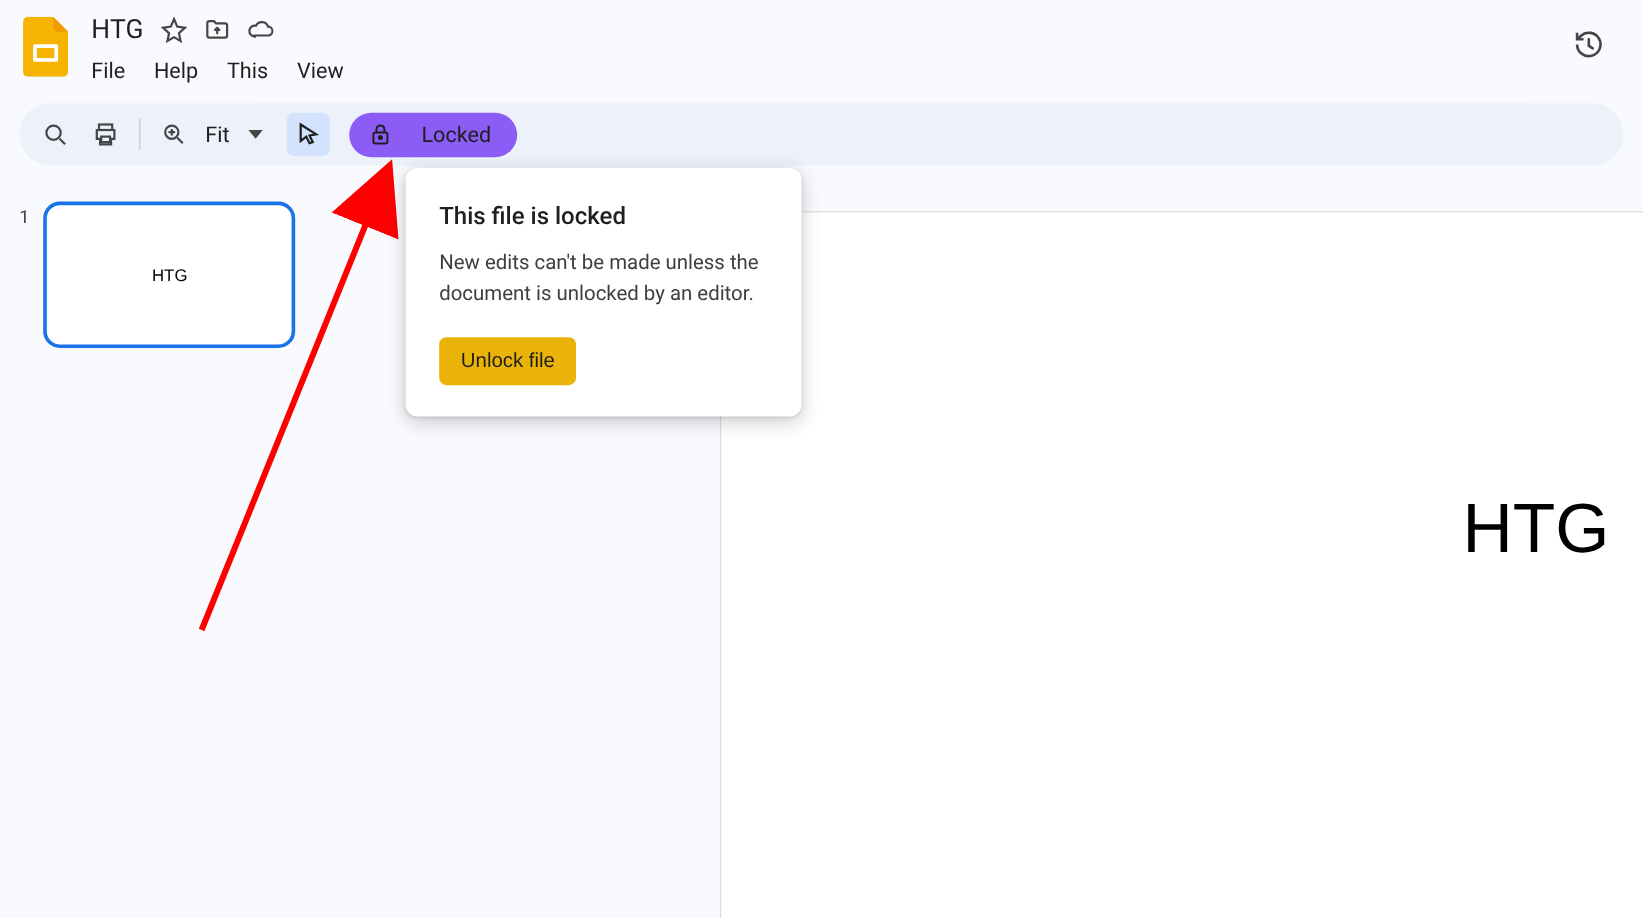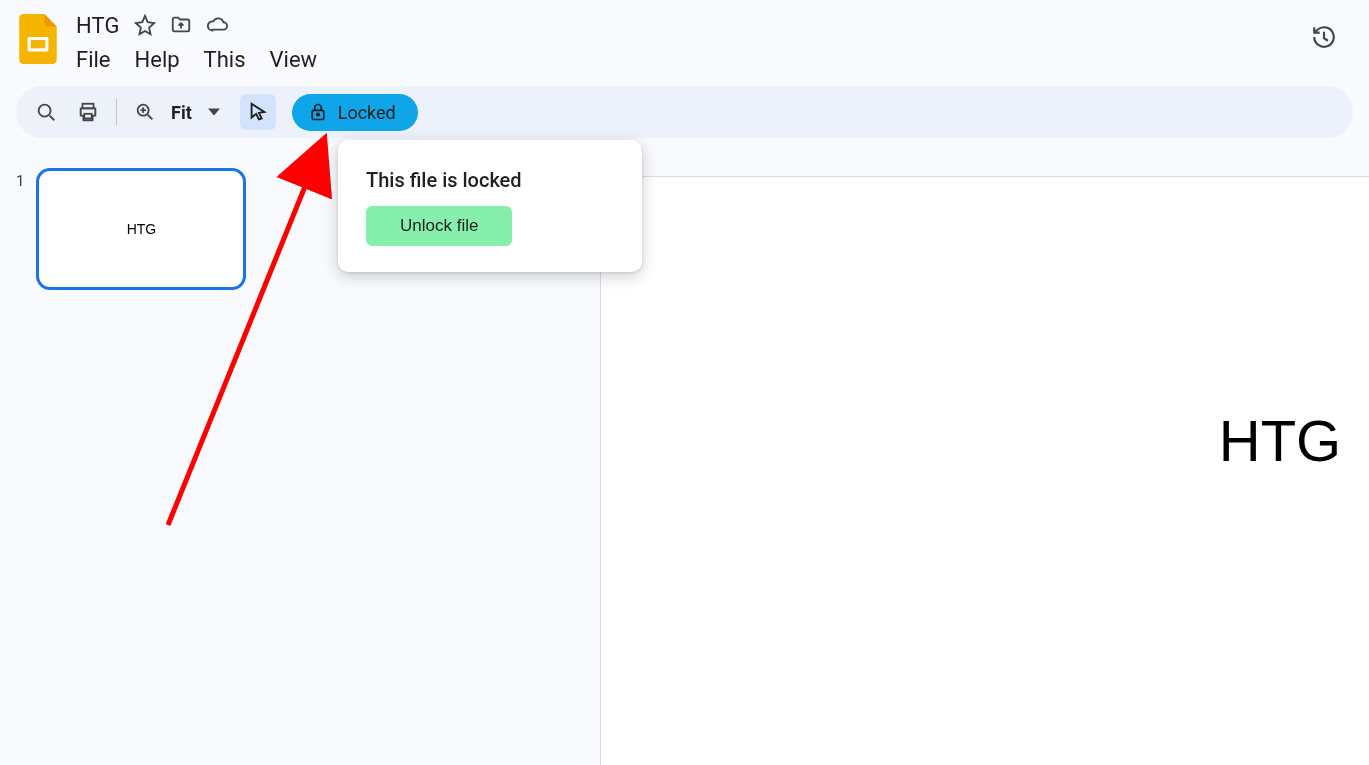--- a/index.html
+++ b/index.html
@@ -7,50 +7,50 @@
 
   .header { display: flex; align-items: flex-start; padding: 10px 16px 0 16px; }
   .logo { width: 44px; height: 58px; display: flex; align-items: center; justify-content: center; margin-right: 14px; }
   .logo svg { width: 38px; height: 50px; }
   .title-area { flex: 1; }
   .title-row { display: flex; align-items: center; gap: 14px; height: 30px; }
   .doc-title { font-size: 22px; color: #1f1f1f; font-weight: 400; letter-spacing: 0.2px; padding-left: 2px;}
   .title-icon { width: 22px; height: 22px; display: flex; align-items: center; justify-content: center; color: #444746; }
   .title-icon svg { width: 22px; height: 22px; }
   .menu-row { display: flex; align-items: center; gap: 4px; height: 34px; margin-top: 2px;}
-  .menu-item { font-size: 22px; color: #1f1f1f; padding: 4px 10px; border-radius: 4px; cursor: pointer; }
+  .menu-item { font-size: 18px; color: #1f1f1f; padding: 4px 10px; border-radius: 4px; cursor: pointer; }
   .menu-item:first-child { padding-left: 2px; }
   .history-btn { margin-left: auto; margin-right: 8px; width: 42px; height: 42px; display:flex; align-items:center; justify-content:center; color:#444746; margin-top: 6px;}
 
   .toolbar { margin: 10px 16px 0 16px; background: #edf2fa; border-radius: 28px; height: 52px; display: flex; align-items: center; padding: 0 12px; gap: 6px; }
   .tb-btn { width: 36px; height: 36px; display:flex; align-items:center; justify-content:center; border-radius: 6px; color:#444746; cursor:pointer;}
   .tb-btn svg { width: 22px; height: 22px; }
   .tb-sep { width: 1px; height: 26px; background: #c4c7c5; margin: 0 4px; }
-  .zoom-group { display:flex; align-items:center; gap: 2px; font-weight: bold; }
+  .zoom-group { display:flex; align-items:center; gap: 2px; }
   .zoom-label { font-size: 18px; color:#1f1f1f; padding: 0 6px;}
   .zoom-drop { width: 28px; display:flex; justify-content:center; color:#444746;}
   .tb-btn.active { background:#d3e3fd; }
-  .locked-pill { display:flex; align-items:flex-start; gap:10px; background:#0ea5e9; border-radius: 22px; padding: 8px 22px 8px 16px; margin-left: 10px; cursor:pointer;}
+  .locked-pill { display:flex; align-items:flex-start; gap:24px; background:#8b5cf6; border-radius: 22px; padding: 8px 22px 8px 16px; margin-left: 10px; cursor:pointer;}
   .locked-pill svg { width:20px; height:20px; color:#1f1f1f;}
   .locked-pill span { font-size:18px; color:#1f1f1f;}
 
   .workspace { display:flex; position: absolute; top: 148px; left:0; right:0; bottom:0; }
   .slide-panel { width: 290px; padding: 20px 16px; }
   .thumb-wrap { display:flex; align-items:flex-start; gap: 12px;}
   .thumb-num { font-size: 15px; color:#3c4043; padding-top: 4px;}
   .thumb { width: 210px; height: 122px; background:#fff; border: 3px solid #1a73e8; border-radius: 14px; display:flex; align-items:center; justify-content:center;}
   .thumb-text { font-size: 14px; color:#000; font-family: Arial, sans-serif;}
   .canvas-area { flex:1; position:relative; padding-top: 28px;}
   .slide-canvas { position:absolute; left: 310px; top: 28px; width: 1050px; height: 590px; background:#fff; border: 1px solid #dadce0; display:flex; align-items:flex-start; justify-content:center;}
   .slide-title-text { font-size: 58px; color:#000; font-family: Arial, sans-serif; margin-top: 230px; margin-left: 310px; font-weight:400;}
 
-  .popover { position:absolute; left: 338px; top: 140px; width: 304px; background:#fff; border-radius: 10px; box-shadow: 0 4px 16px rgba(0,0,0,0.2), 0 1px 3px rgba(0,0,0,0.1); padding: 28px 28px 26px 28px; z-index: 50;}
+  .popover { position:absolute; left: 338px; top: 140px; width: 330px; background:#fff; border-radius: 10px; box-shadow: 0 4px 16px rgba(0,0,0,0.2), 0 1px 3px rgba(0,0,0,0.1); padding: 28px 28px 26px 28px; z-index: 50;}
   .popover h3 { font-size: 20px; font-weight: 500; color:#1f1f1f; margin-bottom: 14px;}
   .popover p { font-size: 17px; color:#3c4043; line-height: 1.55; margin-bottom: 22px;}
-  .unlock-btn { background:#86efac; color:#1f1f1f; font-size: 17px; font-weight:500; border:none; border-radius: 6px; padding: 10px 34px; cursor:pointer;}
+  .unlock-btn { background:#eab308; color:#1f1f1f; font-size: 17px; font-weight:500; border:none; border-radius: 6px; padding: 10px 18px; cursor:pointer;}
 
   .arrow { position:absolute; left: 148px; top: 130px; z-index: 40; pointer-events:none;}
 </style>
 </head>
 <body>
 
 <div class="header">
   <div class="logo">
     <svg viewBox="0 0 36 48">
         <path fill="#f4b400" d="M4 0h20l12 12v32a4 4 0 0 1-4 4H4a4 4 0 0 1-4-4V4a4 4 0 0 1 4-4z"></path>
@@ -152,20 +152,21 @@
   </div>
   <div class="canvas-area">
     <div class="slide-canvas">
       <div class="slide-title-text">HTG</div>
     </div>
   </div>
 </div>
 
 <div class="popover">
   <h3>This file is locked</h3>
+  <p>New edits can't be made unless the document is unlocked by an editor.</p>
   <button class="unlock-btn">Unlock file</button>
 </div>
 
 <svg class="arrow" width="200" height="410">
   <defs>
       <marker id="ah" markerWidth="14" markerHeight="14" refX="10" refY="6" orient="auto">
         <path d="M0 0L12 6L0 12z" fill="#ff0000"></path>
       </marker>
     </defs>
   <line x1="20" y1="395" x2="175" y2="12" stroke="#ff0000" stroke-width="5" marker-end="url(#ah)"></line>

